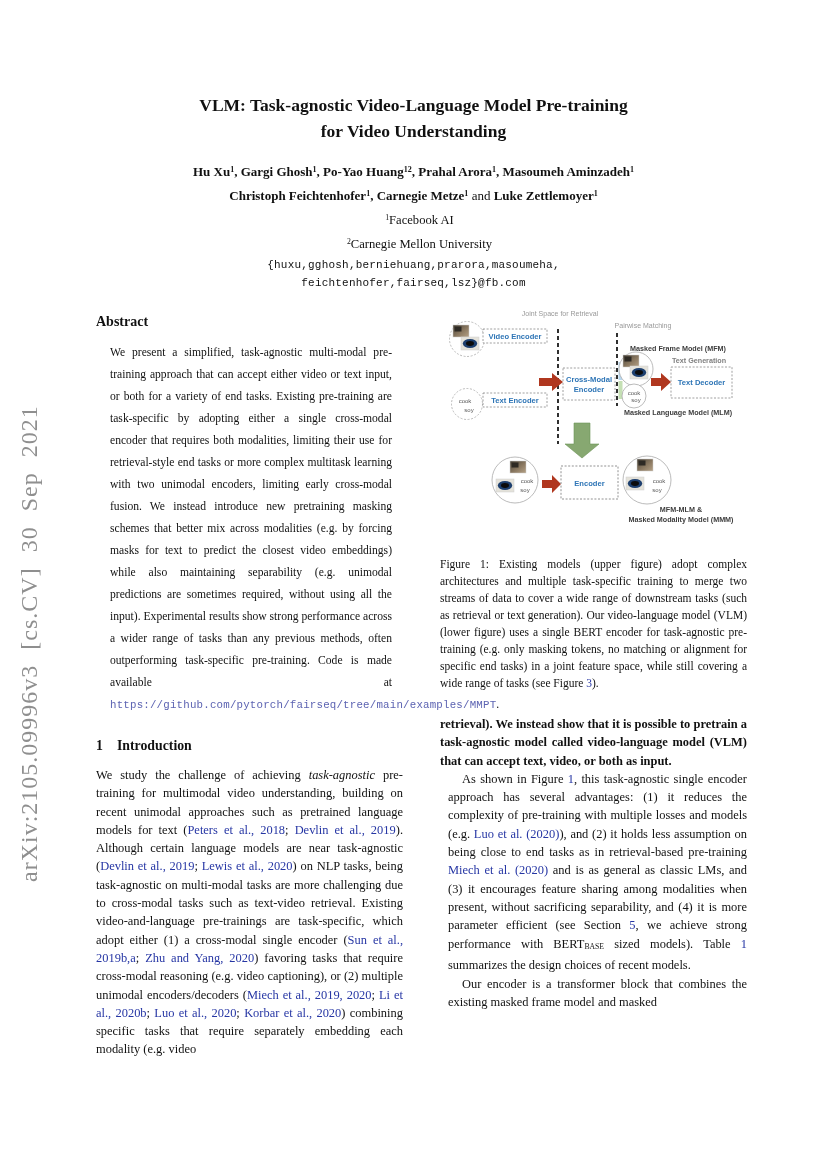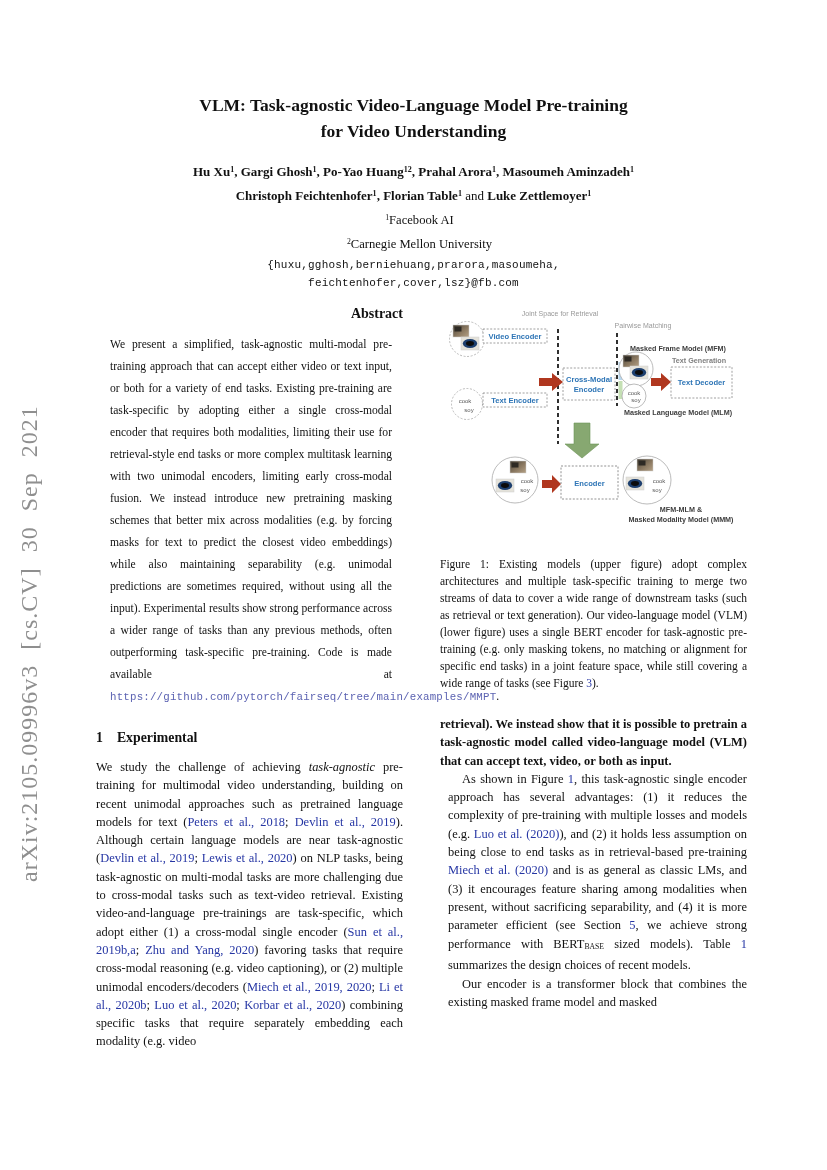--- a/index.html
+++ b/index.html
@@ -28,21 +28,21 @@
   .header{position:absolute;left:0;top:92px;width:827px;text-align:center;}
   .title-line{font-size:17.5px;font-weight:bold;line-height:26px;}
   .authors{margin-top:15px;}
   .author-line{font-size:13px;font-weight:bold;line-height:22px;text-align:center;}
   .affil-line{font-size:12.6px;line-height:21.5px;padding-left:12px;}
   .email-line{font-family:"Liberation Mono",monospace;font-size:11px;line-height:18.5px;letter-spacing:0.2px;}
   
   .col{position:absolute;top:302px;width:307px;}
   .col-left{left:96px;}
   .col-right{left:440px;}
-  .abstract-heading{font-size:14px;font-weight:bold;text-align:right;margin:4px 0 12px 0;}
+  .abstract-heading{font-size:14px;font-weight:bold;text-align:left;margin:12px 0 12px 0;}
   .abstract-body{
     font-size:11.6px;line-height:22px;text-align:justify;
     padding:0 11px 0 14px;margin:0;
   }
   .section-heading{font-size:13.8px;font-weight:bold;margin:22px 0 12px 0;}
   .section-heading .sec-num{margin-right:14px;}
   .body-par{font-size:12.45px;line-height:18.3px;text-align:justify;margin:0;}
   .indent{text-indent:14px;margin-left:8px;}
   
   .seg-cite{color:#2636a4;}
@@ -69,33 +69,33 @@
 
 <div class="page">
 
   <div class="arxiv-strip">arXiv:2105.09996v3 [cs.CV] 30 Sep 2021</div>
 
   <div class="header">
     <div class="title-line">VLM: Task-agnostic Video-Language Model Pre-training</div>
     <div class="title-line">for Video Understanding</div>
     <div class="authors">
       <div class="author-line"><span>Hu Xu</span><span class="seg-sup">1</span><span>, Gargi Ghosh</span><span class="seg-sup">1</span><span>, Po-Yao Huang</span><span class="seg-sup">12</span><span>, Prahal Arora</span><span class="seg-sup">1</span><span>, Masoumeh Aminzadeh</span><span class="seg-sup">1</span></div>
-      <div class="author-line"><span>Christoph Feichtenhofer</span><span class="seg-sup">1</span><span>, </span><span>Florian Table</span><span class="seg-sup">1</span><span class="seg-normal"> and </span><span>Luke Zettlemoyer</span><span class="seg-sup">1</span></div>
+      <div class="author-line"><span>Christoph Feichtenhofer</span><span class="seg-sup">1</span><span>, </span><span>Carnegie Metze</span><span class="seg-sup">1</span><span class="seg-normal"> and </span><span>Luke Zettlemoyer</span><span class="seg-sup">1</span></div>
       <div class="affil-line"><span class="seg-sup">1</span><span>Facebook AI</span></div>
       <div class="affil-line"><span class="seg-sup">2</span><span>Carnegie Mellon University</span></div>
       <div class="email-line">{huxu,gghosh,berniehuang,prarora,masoumeha,</div>
-      <div class="email-line">feichtenhofer,cover,lsz}@fb.com</div>
+      <div class="email-line">feichtenhofer,fairseq,lsz}@fb.com</div>
     </div>
   </div>
 
   <div class="col col-left">
     <div class="abstract-heading">Abstract</div>
     <p class="abstract-body"><span>We present a simplified, task-agnostic multi-modal pre-training approach that can accept either video or text input, or both for a variety of end tasks. Existing pre-training are task-specific by adopting either a single cross-modal encoder that requires both modalities, limiting their use for retrieval-style end tasks or more complex multitask learning with two unimodal encoders, limiting early cross-modal fusion. We instead introduce new pretraining masking schemes that better mix across modalities (e.g. by forcing masks for text to predict the closest video embeddings) while also maintaining separability (e.g. unimodal predictions are sometimes required, without using all the input). Experimental results show strong performance across a wider range of tasks than any previous methods, often outperforming task-specific pre-training. Code is made available at </span><span class="seg-url">https://github.com/pytorch/fairseq/tree/main/examples/MMPT</span><span>.</span></p>
     <div class="section-heading">
-      <span class="sec-num">1</span><span>Experimental</span>
+      <span class="sec-num">1</span><span>Introduction</span>
     </div>
     <p class="body-par"><span>We study the challenge of achieving </span><span class="seg-it">task-agnostic</span><span> pre-training for multimodal video understanding, building on recent unimodal approaches such as pretrained language models for text (</span><span class="seg-cite">Peters et al., 2018</span><span>; </span><span class="seg-cite">Devlin et al., 2019</span><span>). Although certain language models are near task-agnostic (</span><span class="seg-cite">Devlin et al., 2019</span><span>; </span><span class="seg-cite">Lewis et al., 2020</span><span>) on NLP tasks, being task-agnostic on multi-modal tasks are more challenging due to cross-modal tasks such as text-video retrieval. Existing video-and-language pre-trainings are task-specific, which adopt either (1) a cross-modal single encoder (</span><span class="seg-cite">Sun et al., 2019b,a</span><span>; </span><span class="seg-cite">Zhu and Yang, 2020</span><span>) favoring tasks that require cross-modal reasoning (e.g. video captioning), or (2) multiple unimodal encoders/decoders (</span><span class="seg-cite">Miech et al., 2019, 2020</span><span>; </span><span class="seg-cite">Li et al., 2020b</span><span>; </span><span class="seg-cite">Luo et al., 2020</span><span>; </span><span class="seg-cite">Korbar et al., 2020</span><span>) combining specific tasks that require separately embedding each modality (e.g. video</span></p>
   </div>
 
   <div class="col col-right">
     <figure>
       <svg class="fig-svg" width="307" height="228" viewBox="0 0 307 228">
         <defs>
           <linearGradient id="gradScene" x1="0" y1="0" x2="1" y2="1">
             <stop offset="0" stop-color="#4a443a"></stop>

